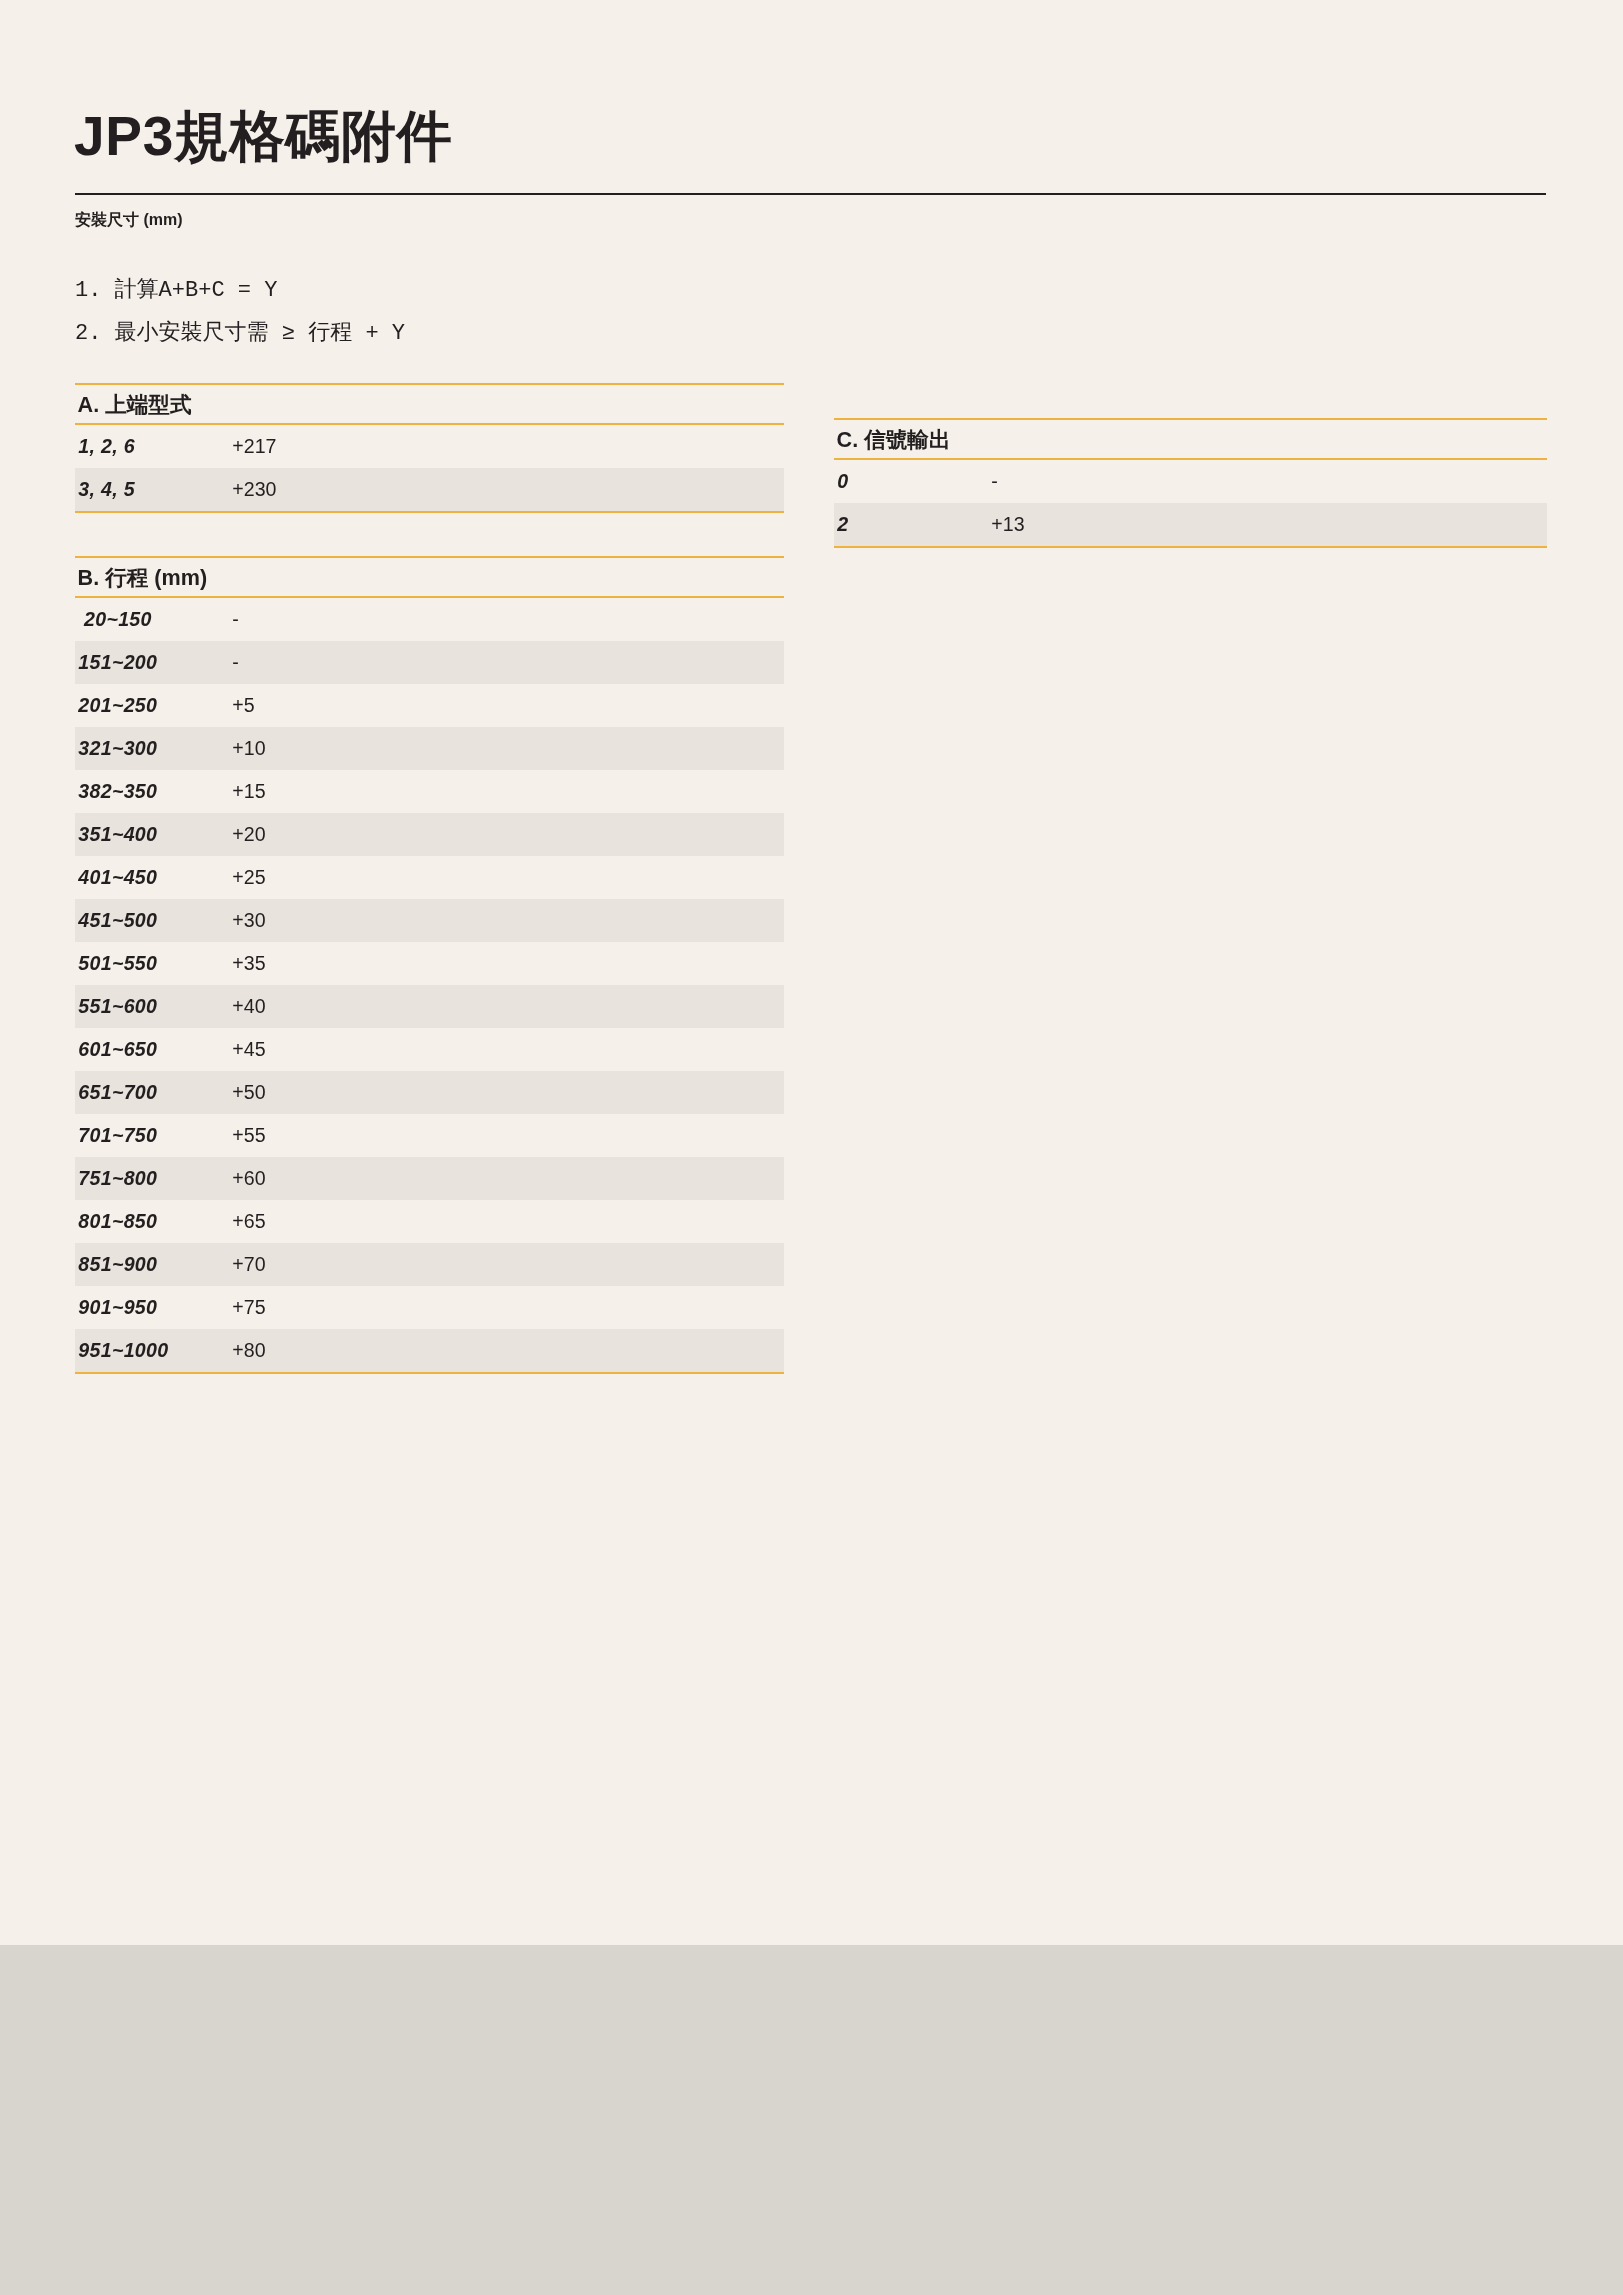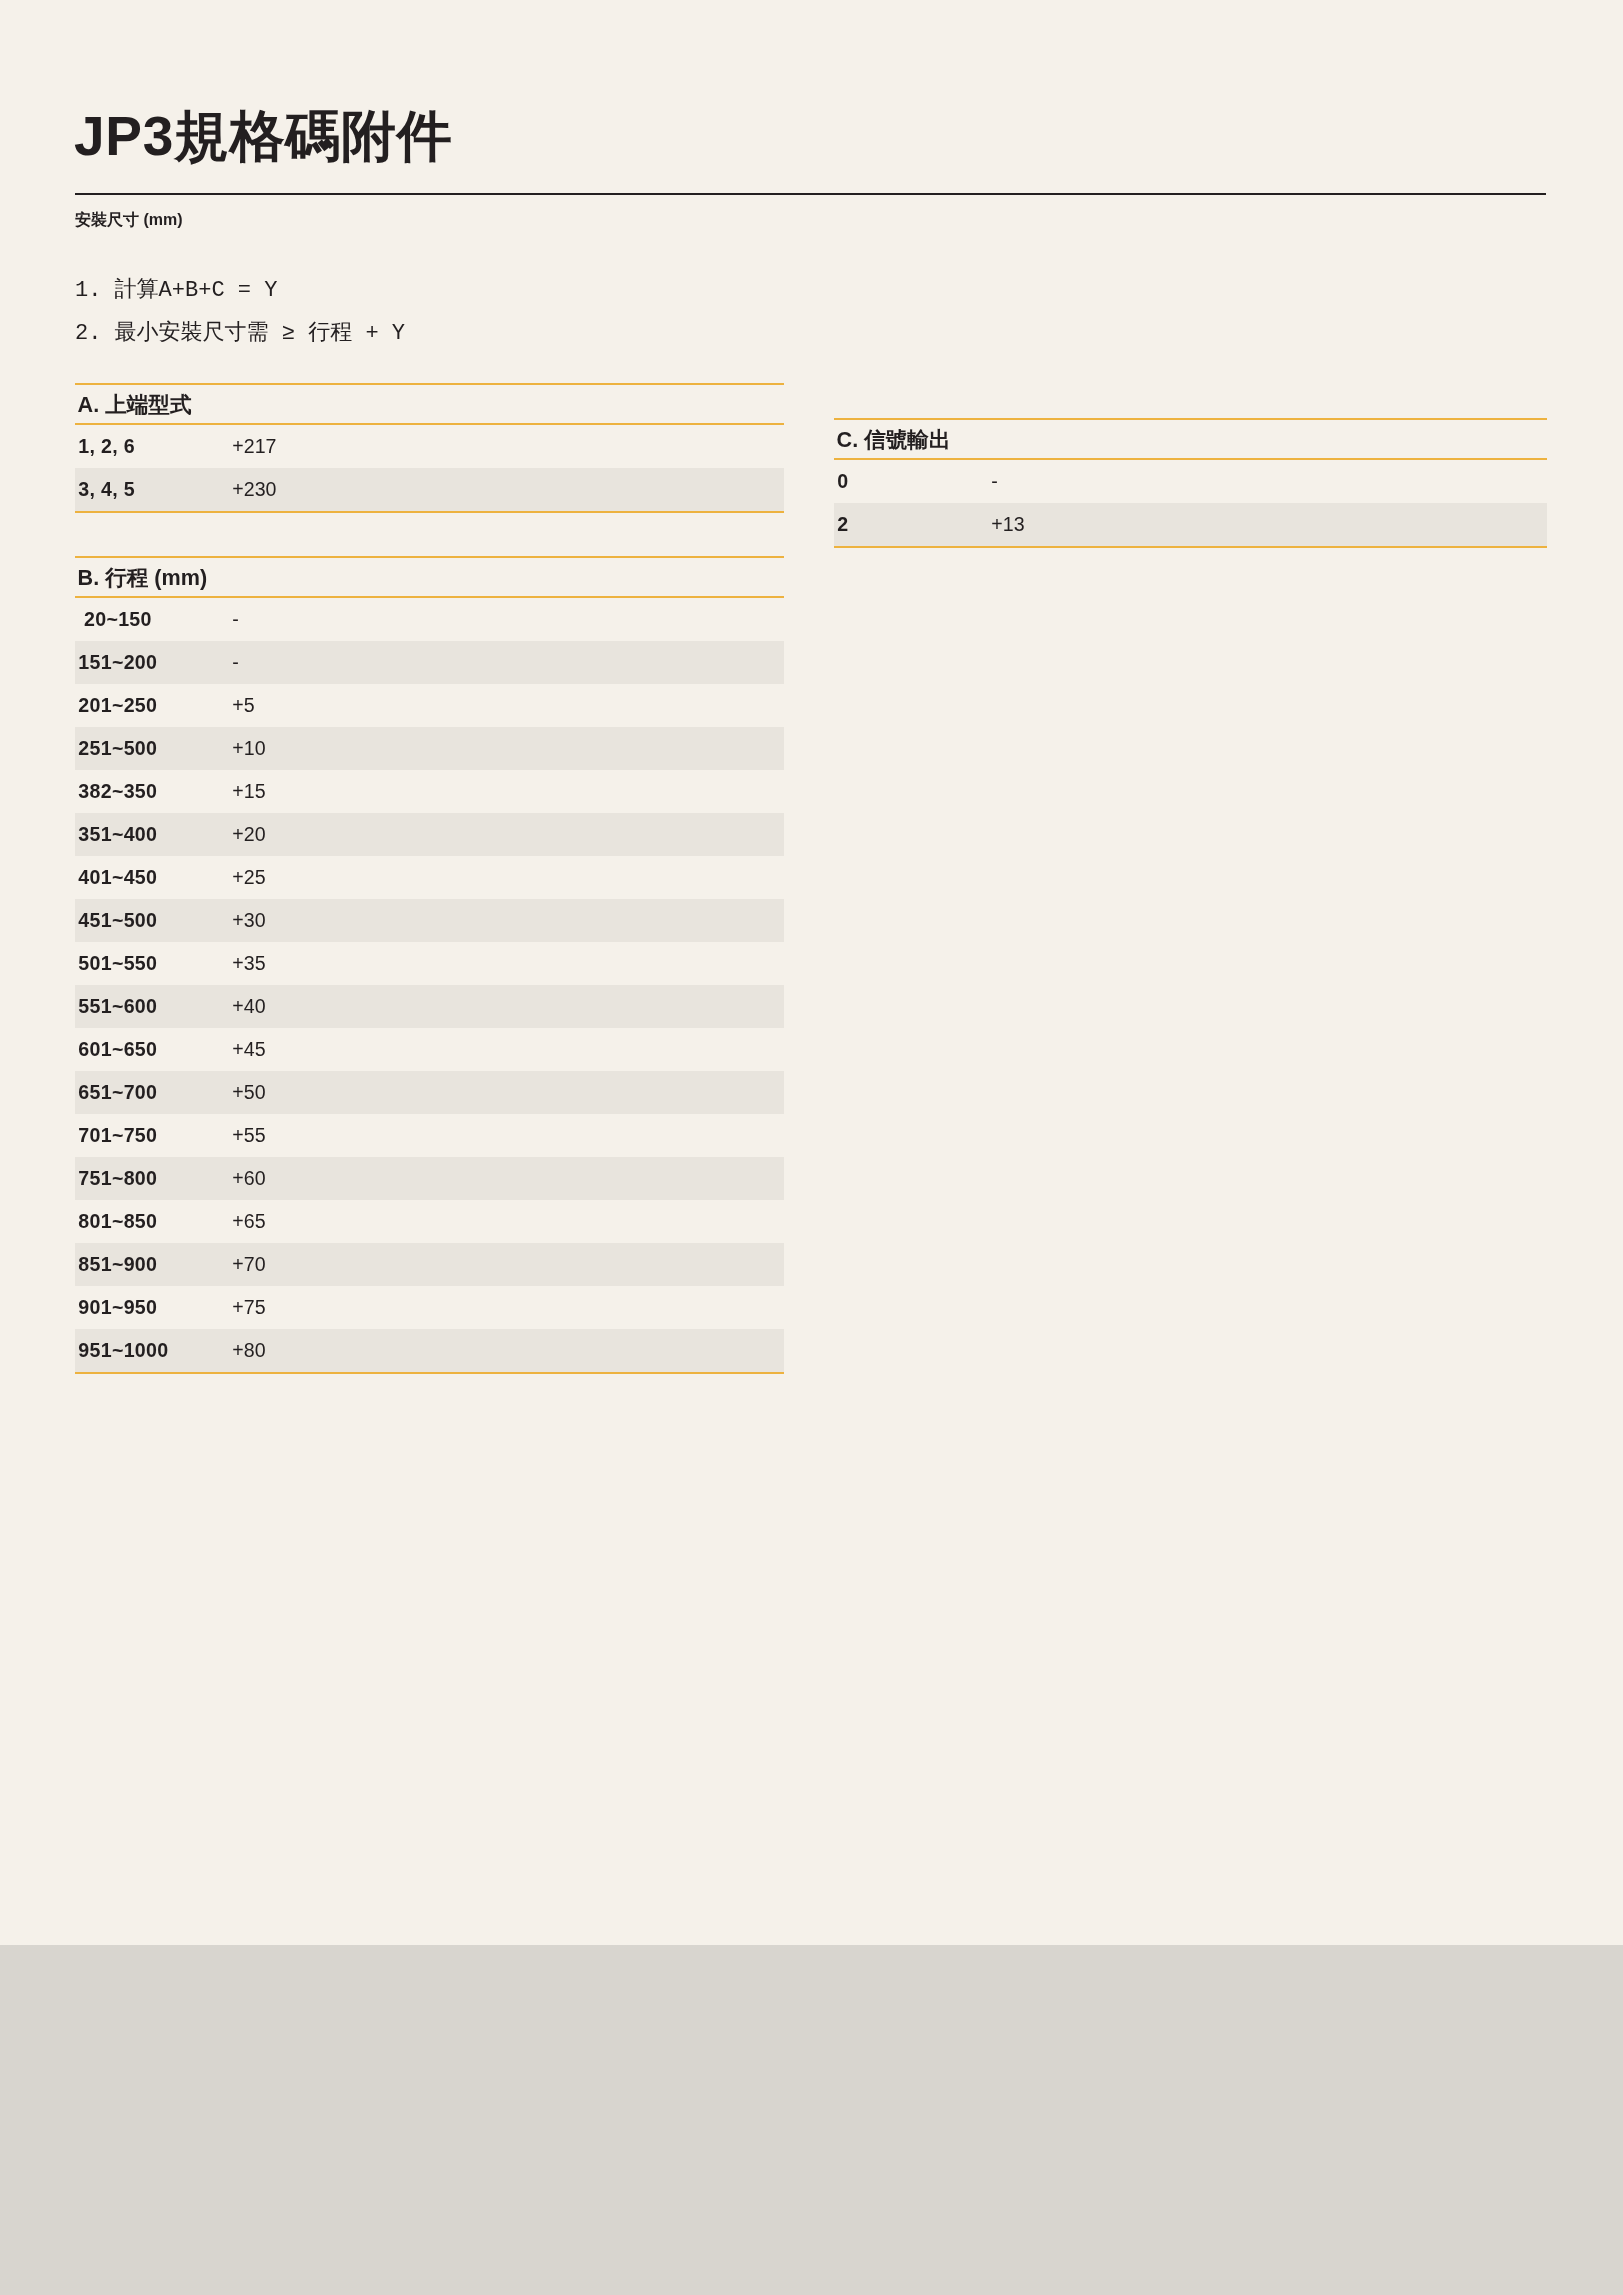--- a/index.html
+++ b/index.html
@@ -82,20 +82,21 @@
     font-size: 19.6px;
   }
   .spec-row:nth-of-type(even) { background: #e8e4dd; }
   .cell-label {
     width: 154px;
     flex: 0 0 auto;
     font-weight: 700;
     padding-left: 3.3px;
     white-space: pre;
     letter-spacing: 0.3px;
+    font-style: italic;
   }
   .cell-value {
     font-weight: 400;
     white-space: pre;
   }
 </style>
 </head>
 <body>
 
 <div class="page">
@@ -144,21 +145,21 @@
               <div class="cell-label">151~200</div>
               <div class="cell-value">-</div>
             </div>
 
             <div class="spec-row">
               <div class="cell-label">201~250</div>
               <div class="cell-value">+5</div>
             </div>
 
             <div class="spec-row">
-              <div class="cell-label">251~500</div>
+              <div class="cell-label">321~300</div>
               <div class="cell-value">+10</div>
             </div>
 
             <div class="spec-row">
               <div class="cell-label">382~350</div>
               <div class="cell-value">+15</div>
             </div>
 
             <div class="spec-row">
               <div class="cell-label">351~400</div>

